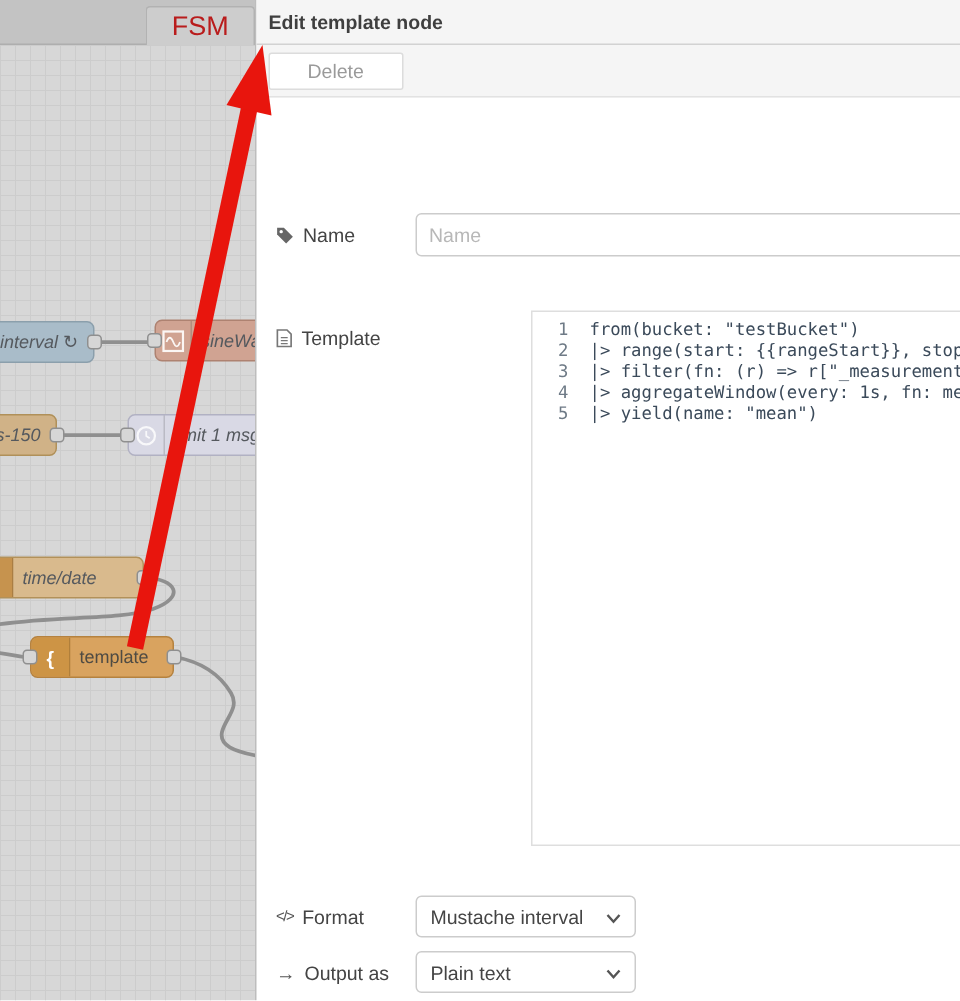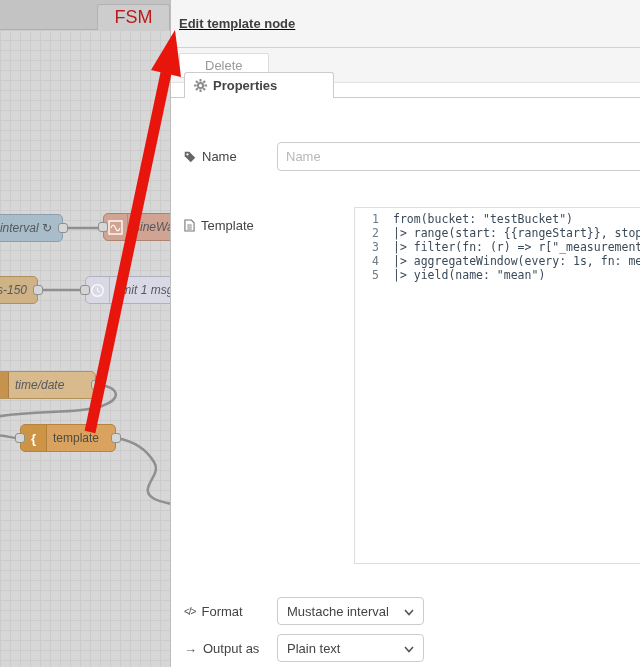--- a/index.html
+++ b/index.html
@@ -38,22 +38,22 @@
   .port { position:absolute; width:10px; height:10px; background:#d6d6d6; border:1px solid #8f8f8f;
     border-radius:3px; z-index:2; }
   #wires { position:absolute; left:0; top:0; z-index:1; }
 
   
   #arrow-svg { position:absolute; left:0; top:0; z-index:50; pointer-events:none; }
 
   
   #panel { position:absolute; left:170px; top:0; width:470px; height:667px; background:#fff;
     border-left:1px solid #bdbdbd; }
-  #panel-header { height:48px; background:#f5f5f5; border-bottom:1px solid #d2d2d2;
-    display:flex; align-items:center; padding-left:8px;text-decoration:underline; }
+  #panel-header { height:30px; background:#f5f5f5; border-bottom:1px solid #d2d2d2;
+    display:flex; align-items:center; padding-left:8px; }
   #panel-title { font-size:13px; font-weight:bold; color:#3f3f3f; }
   #panel-toolbar { height:35px; background:#f5f5f5; border-bottom:1px solid #e2e2e2;
     display:flex; align-items:center; padding-left:8px; }
   #delete-btn { background:#fff; border:1px solid #dcdcdc; border-radius:2px; color:#9a9a9a;
     font-size:13px; padding:4px 25px; cursor:pointer; font-family:inherit; }
 
   #tabrow { position:absolute; left:0; top:72px; width:100%; height:26px;
     border-bottom:1px solid #cbcbcb; }
   #properties-tab { position:absolute; left:13px; top:0; width:150px; height:26px; background:#fff;
     border:1px solid #cbcbcb; border-bottom:none; border-radius:3px 3px 0 0;
@@ -167,40 +167,20 @@
 <div id="panel">
 
   <div id="panel-header">
     <span id="panel-title">Edit template node</span>
   </div>
 
   <div id="panel-toolbar">
     <button id="delete-btn">Delete</button>
   </div>
 
-  <div id="tabrow">
-    <div id="properties-tab">
-      <span class="rowicon">
-        <svg width="13" height="13" viewBox="0 0 20 20">
-          <circle cx="10" cy="10" r="4" fill="none" stroke="#8a8a8a" stroke-width="3"></circle>
-          <g stroke="#8a8a8a" stroke-width="3">
-            <line x1="10" y1="0" x2="10" y2="4"></line>
-              <line x1="10" y1="16" x2="10" y2="20"></line>
-            <line x1="0" y1="10" x2="4" y2="10"></line>
-              <line x1="16" y1="10" x2="20" y2="10"></line>
-            <line x1="3" y1="3" x2="5.8" y2="5.8"></line>
-              <line x1="14.2" y1="14.2" x2="17" y2="17"></line>
-            <line x1="3" y1="17" x2="5.8" y2="14.2"></line>
-              <line x1="14.2" y1="5.8" x2="17" y2="3"></line>
-          </g>
-        </svg>
-      </span>
-      <span>Properties</span>
-    </div>
-  </div>
 
   <div class="formrow" id="name-row">
     <div class="rowlabel">
       <span class="rowicon">
         <svg width="12" height="12" viewBox="0 0 16 16">
           <path fill="#666" d="M1 1 h6 l8 8 -6 6 -8 -8 z"></path>
           <circle cx="4.6" cy="4.6" r="1.5" fill="#ffffff"></circle>
         </svg>
       </span>
       <span>Name</span>

